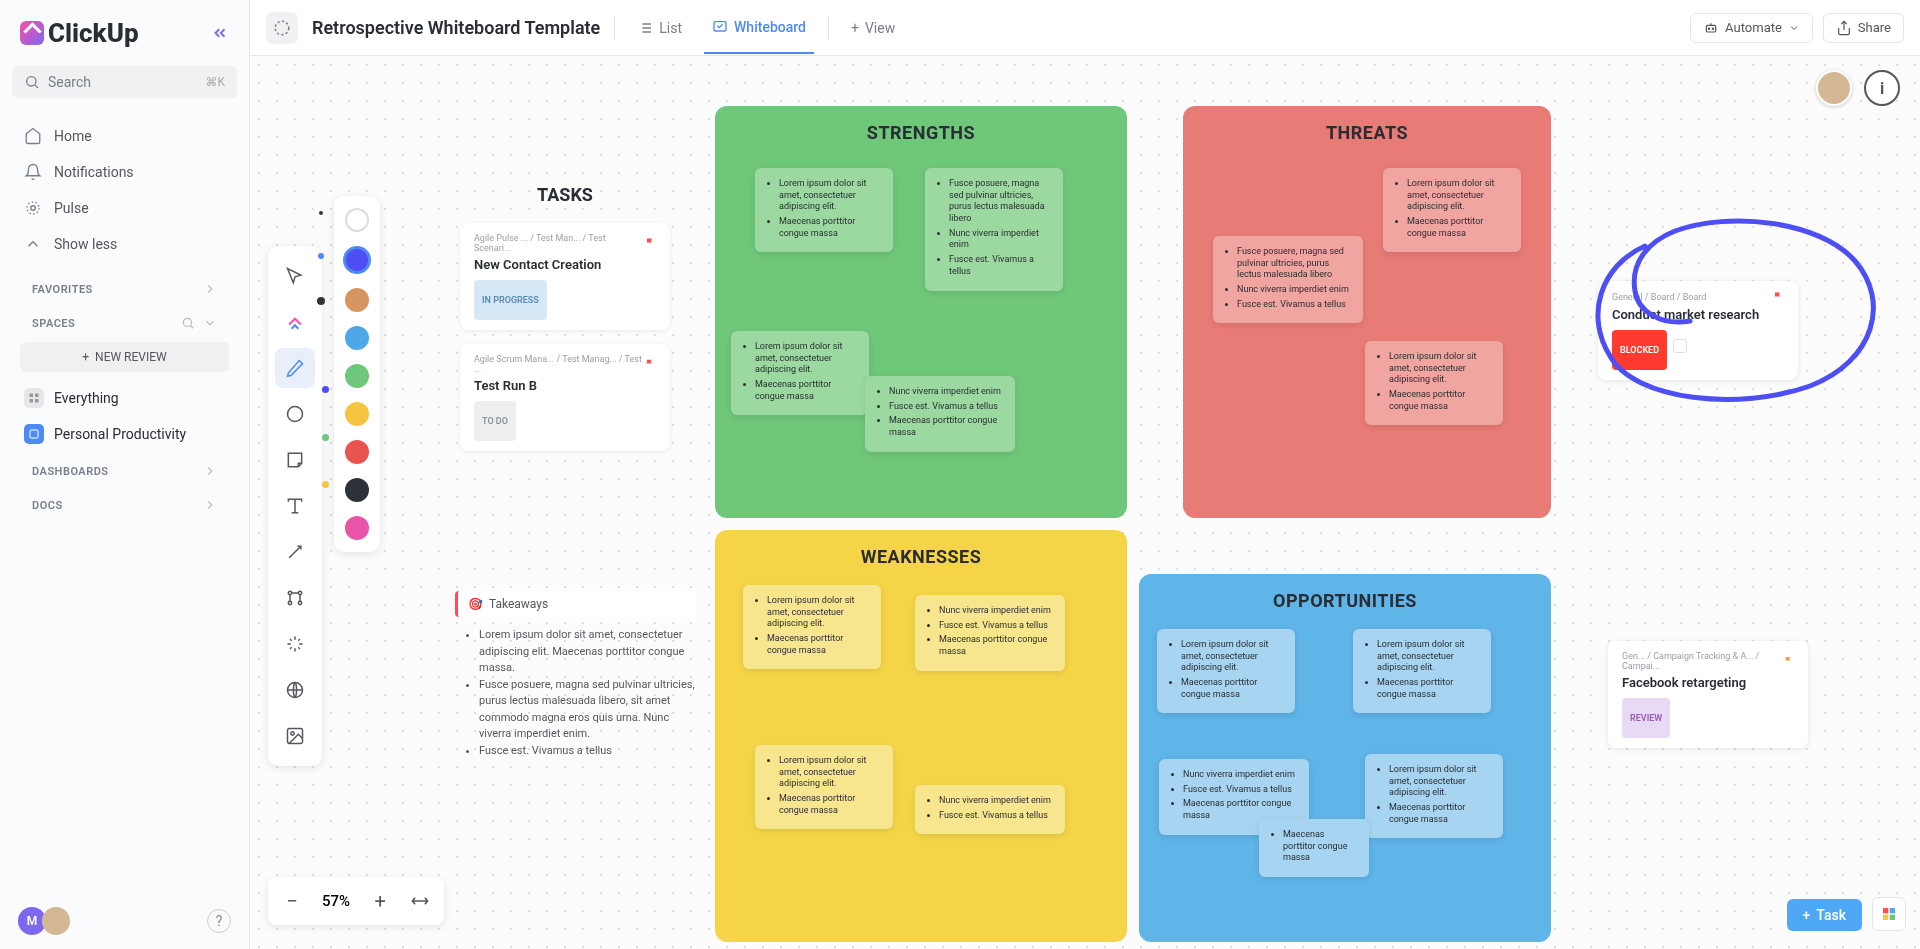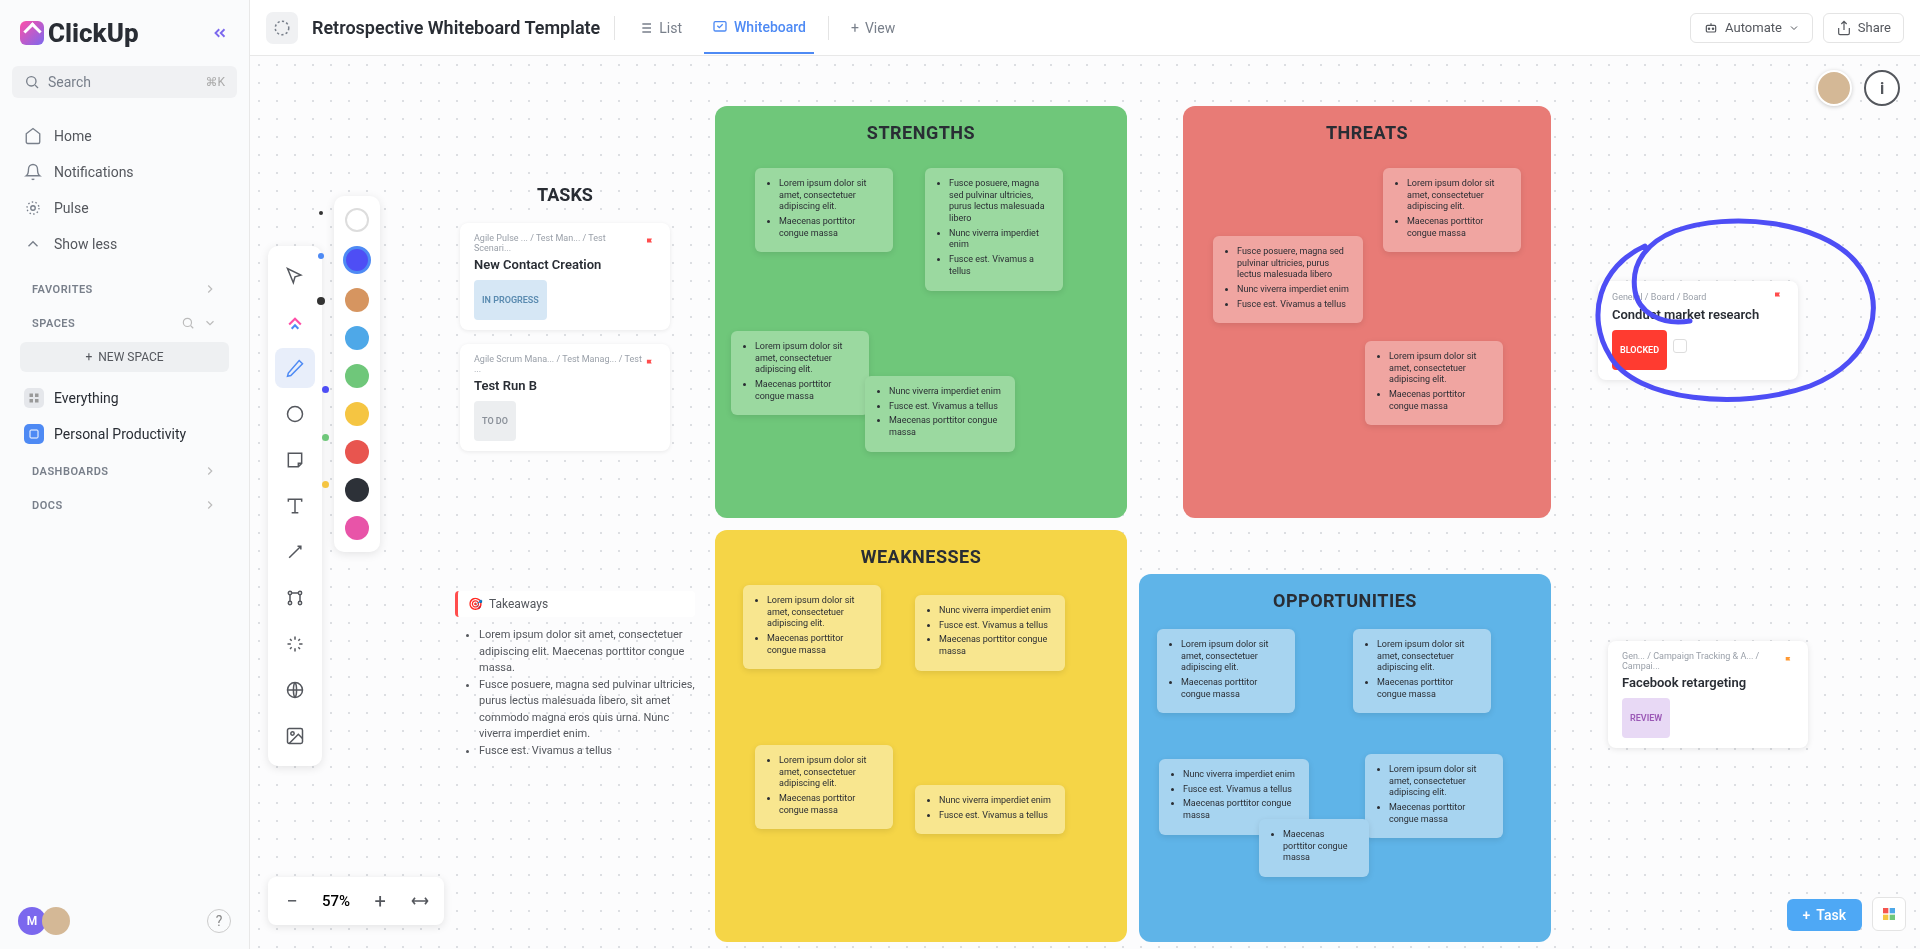--- a/index.html
+++ b/index.html
@@ -188,21 +188,21 @@
           <circle cx="11" cy="11" r="7"></circle>
           <path d="M21 21l-4.3-4.3"></path>
         </svg>
       <svg width="14" height="14" viewBox="0 0 24 24" fill="none" stroke="currentColor" stroke-width="2">
           <path d="M6 9l6 6 6-6"></path>
         </svg>
     </span>
   </div>
   <div class="new-space-btn">
       <span>+</span>
-      <span>NEW SPACE</span>
+      <span>NEW REVIEW</span>
     </div>
   <div class="space-item">
       <div class="space-icon everything">
         <svg width="12" height="12" viewBox="0 0 24 24" fill="#999">
           <rect x="3" y="3" width="7" height="7"></rect>
           <rect x="14" y="3" width="7" height="7"></rect>
           <rect x="3" y="14" width="7" height="7"></rect>
           <rect x="14" y="14" width="7" height="7"></rect>
         </svg>
       </div>

